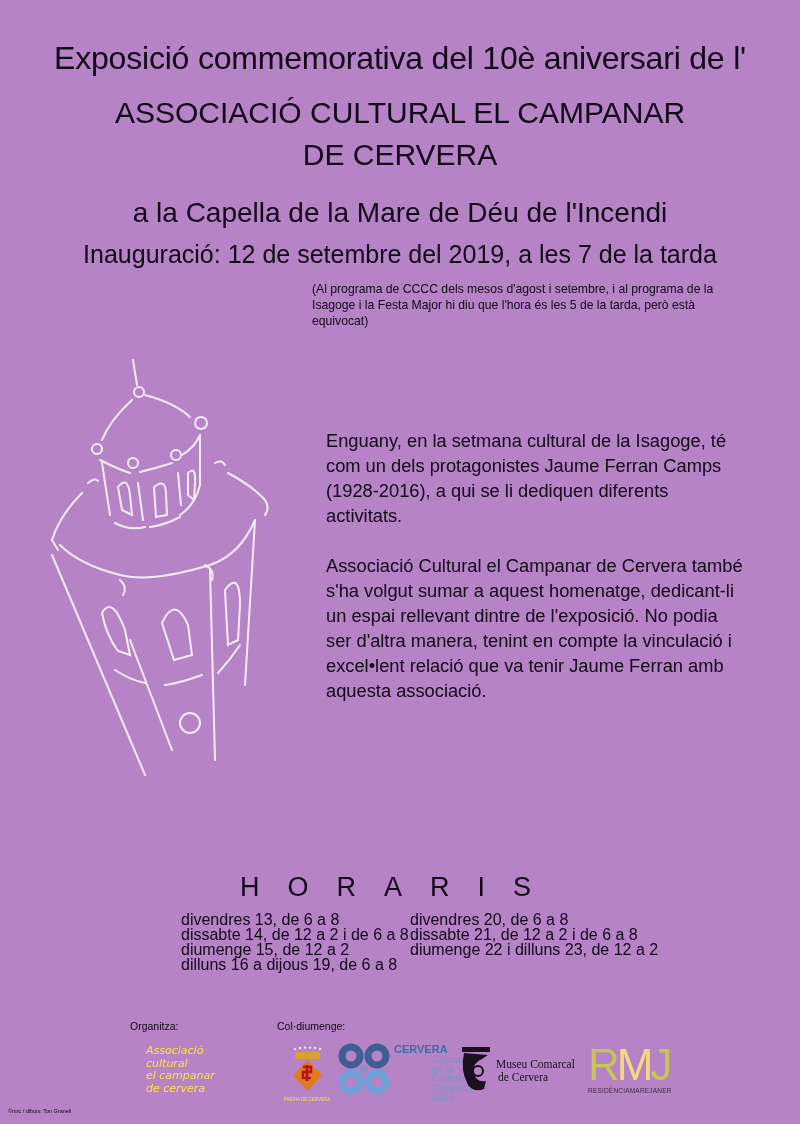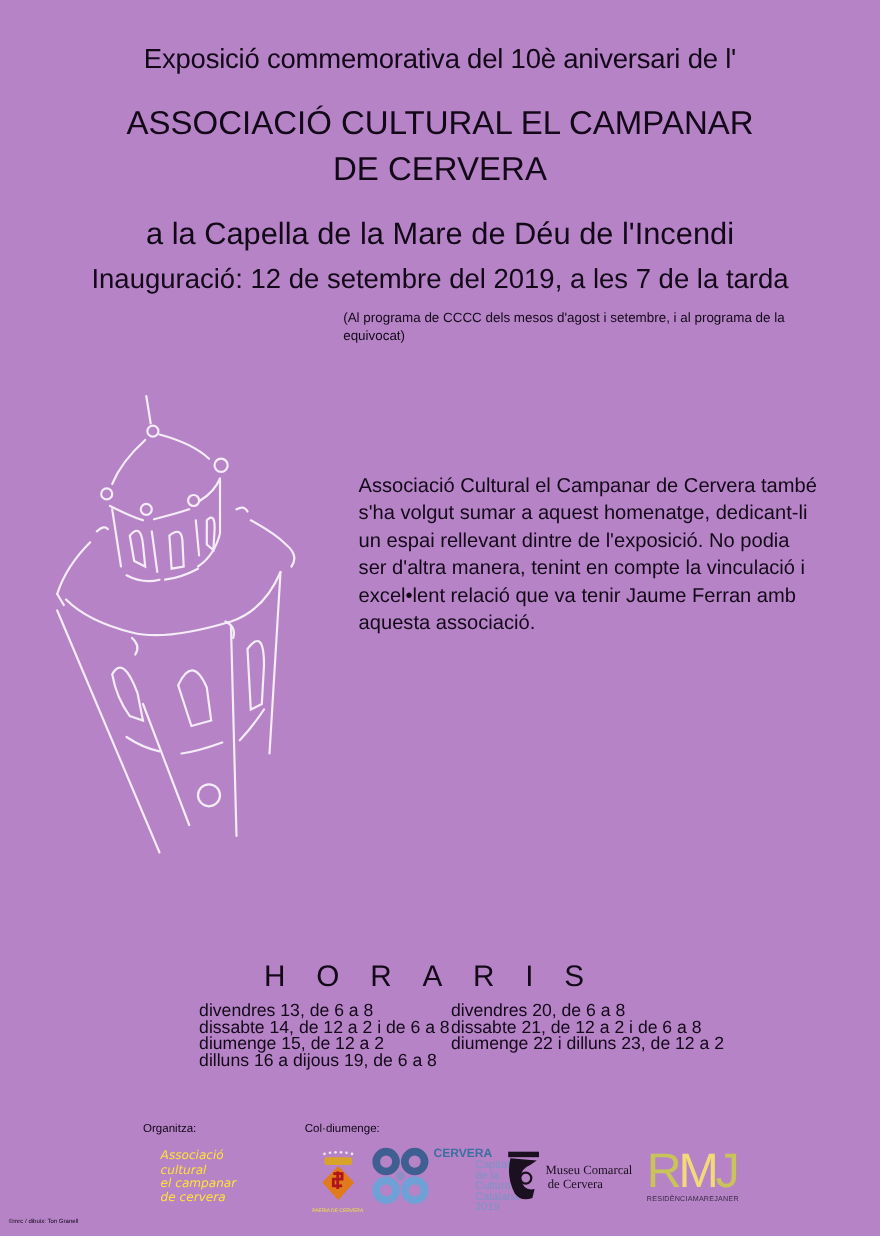--- a/index.html
+++ b/index.html
@@ -5,21 +5,21 @@
     html, body { margin: 0; padding: 0; }
     body {
       width: 800px; height: 1124px; overflow: hidden;
       background: #b683c7;
       font-family: "Liberation Sans", sans-serif;
       color: #120818;
       position: relative;
     }
     .abs { position: absolute; }
     .center { left: 0; width: 800px; text-align: center; }
-    #subtitle-top { top: 40px; font-size: 25px; letter-spacing: -0.2px; }
+    #subtitle-top { top: 40px; font-size: 32px; letter-spacing: -0.2px; }
     #title { top: 92px; font-size: 30px; line-height: 42px; letter-spacing: 0; }
     #venue { top: 197px; font-size: 28px; }
     #inauguration { top: 240px; font-size: 25px; }
     #note { top: 281px; left: 312px; width: 470px; font-size: 12.2px; line-height: 16px; }
     #drawing { top: 355px; left: 50px; width: 250px; height: 480px; }
     #body-text { top: 428px; left: 326px; width: 420px; font-size: 18.3px; line-height: 25px; }
     #body-text p { margin: 0 0 25px 0; }
     #horaris-title { top: 872px; left: 240px; width: 330px; font-size: 27px; letter-spacing: 28px; }
     .sched { top: 912px; font-size: 16px; line-height: 15px; }
     #sched-left { left: 181px; }
@@ -39,20 +39,21 @@
 
 <div class="abs center" id="subtitle-top">Exposició commemorativa del 10è aniversari de l'</div>
 <div class="abs center" id="title">
   <div>ASSOCIACIÓ CULTURAL EL CAMPANAR</div>
   <div>DE CERVERA</div>
 </div>
 <div class="abs center" id="venue">a la Capella de la Mare de Déu de l'Incendi</div>
 <div class="abs center" id="inauguration">Inauguració: 12 de setembre del 2019, a les 7 de la tarda</div>
 <div class="abs" id="note">
   <div>(Al programa de CCCC dels mesos d'agost i setembre, i al programa de la</div>
+  <div>Isagoge i la Festa Major hi diu que l'hora és les 5 de la tarda, però està</div>
   <div>equivocat)</div>
 </div>
 
 <svg class="abs" id="drawing" viewBox="0 0 250 480" fill="none" stroke="#f4ecf6" stroke-width="2" stroke-linecap="round">
   <line x1="83" y1="5" x2="87" y2="30"></line>
   <circle cx="89" cy="37" r="5"></circle>
   <path d="M95 40 Q125 48 140 62"></path>
   <circle cx="151" cy="68" r="6"></circle>
   <path d="M82 45 Q60 65 52 85"></path>
   <circle cx="47" cy="94" r="5"></circle>
@@ -74,20 +75,21 @@
   <line x1="160" y1="215" x2="165" y2="405"></line>
   <line x1="205" y1="165" x2="195" y2="330"></line>
   <path d="M52 258 Q62 240 75 275 L80 300 L68 296 Q56 280 52 258 Z"></path>
   <path d="M112 268 Q125 240 138 270 L142 300 L124 305 Z"></path>
   <path d="M175 235 Q190 215 190 250 L188 285 L178 290 Z"></path>
   <path d="M65 315 Q80 325 95 328 M115 330 Q130 328 152 320 M168 318 Q180 305 190 290"></path>
   <circle cx="140" cy="368" r="10"></circle>
 </svg>
 
 <div class="abs" id="body-text">
+  <p>Enguany, en la setmana cultural de la Isagoge, té com un dels protagonistes Jaume Ferran Camps (1928-2016), a qui se li dediquen diferents activitats.</p>
   <p>Associació Cultural el Campanar de Cervera també s'ha volgut sumar a aquest homenatge, dedicant-li un espai rellevant dintre de l'exposició. No podia ser d'altra manera, tenint en compte la vinculació i excel•lent relació que va tenir Jaume Ferran amb aquesta associació.</p>
 </div>
 
 <div class="abs" id="horaris-title">HORARIS</div>
 <div class="abs sched" id="sched-left">
   <div>divendres 13, de 6 a 8</div>
   <div>dissabte 14, de 12 a 2 i de 6 a 8</div>
   <div>diumenge 15, de 12 a 2</div>
   <div>dilluns 16 a dijous 19, de 6 a 8</div>
 </div>

